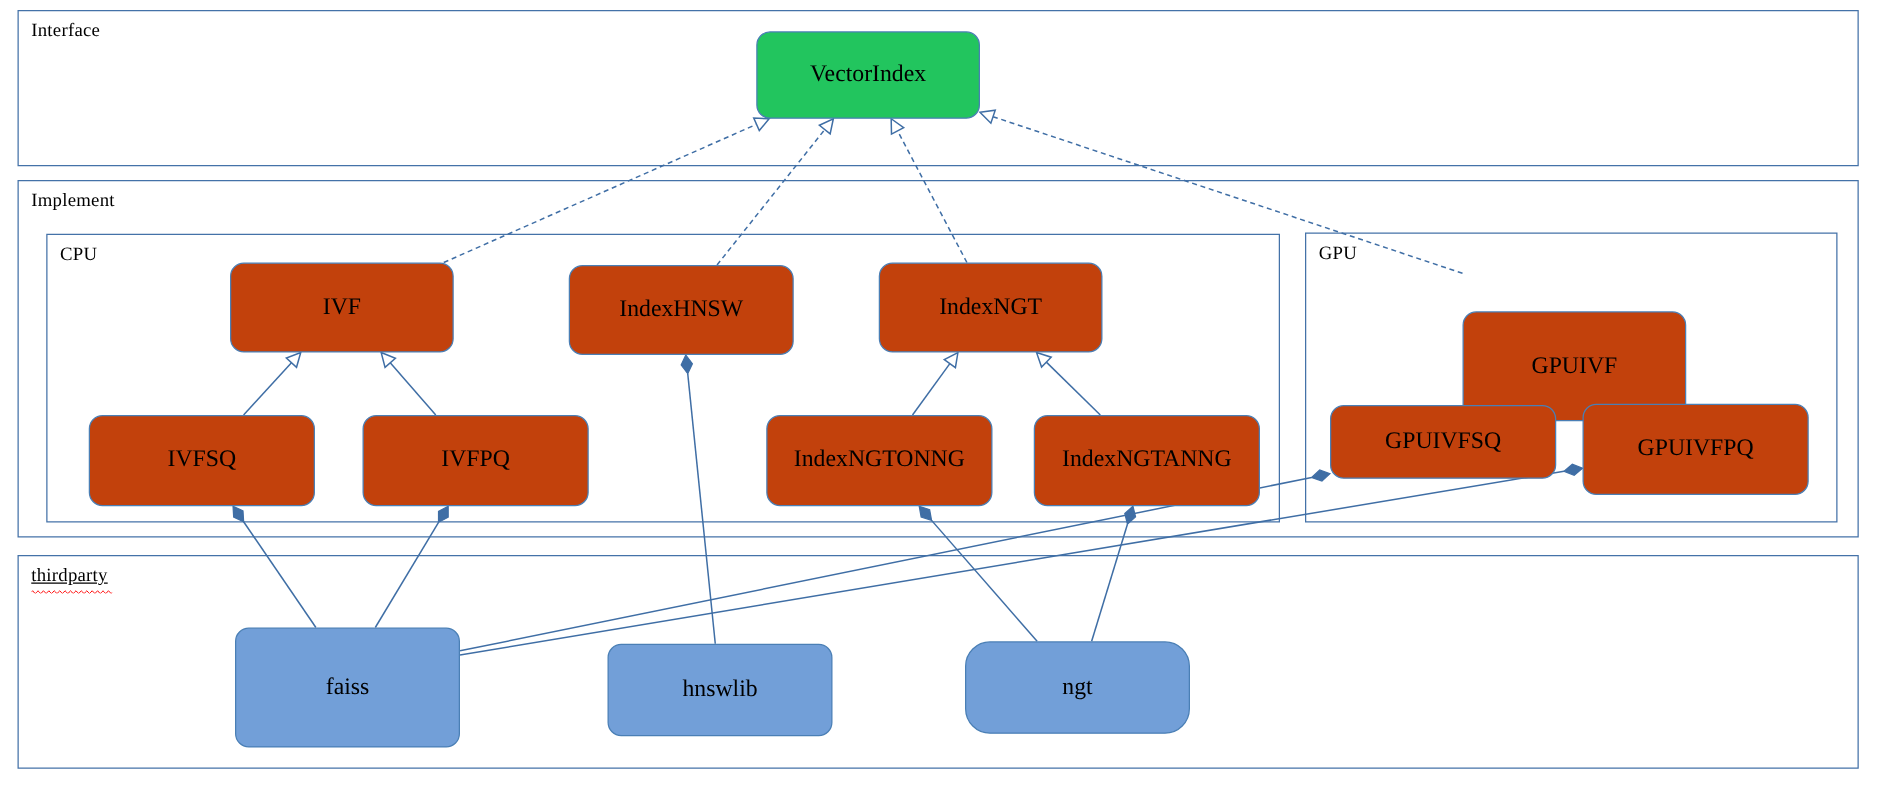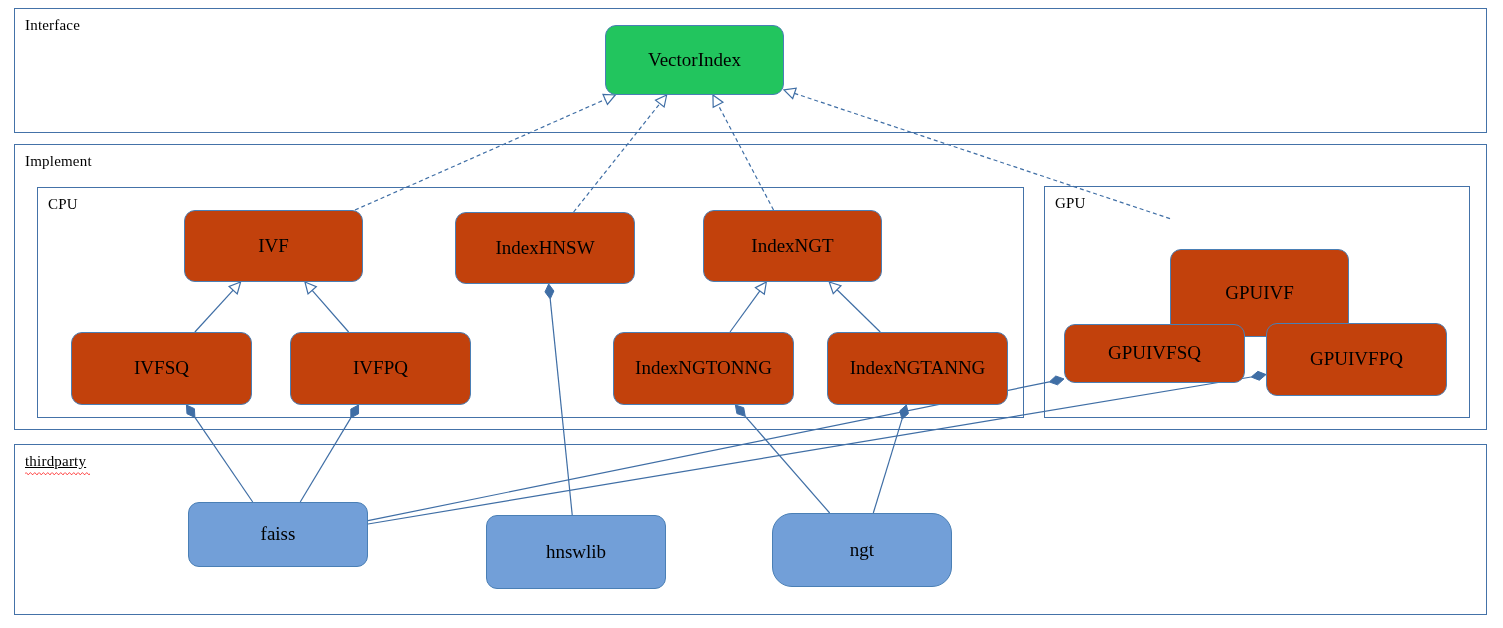--- a/index.html
+++ b/index.html
@@ -196,17 +196,17 @@
   <div class="node impl-node" id="node-indexhnsw" style="left: 455px; top: 212px; width: 180px; height: 72px;">IndexHNSW</div>
   <div class="node impl-node" id="node-indexngt" style="left: 703px; top: 210px; width: 179px; height: 72px;">IndexNGT</div>
   <div class="node impl-node" id="node-ivfsq" style="left: 71px; top: 332px; width: 181px; height: 73px;">IVFSQ</div>
   <div class="node impl-node" id="node-ivfpq" style="left: 290px; top: 332px; width: 181px; height: 73px;">IVFPQ</div>
   <div class="node impl-node" id="node-indexngtonng" style="left: 613px; top: 332px; width: 181px; height: 73px;">IndexNGTONNG</div>
   <div class="node impl-node" id="node-indexngtanng" style="left: 827px; top: 332px; width: 181px; height: 73px;">IndexNGTANNG</div>
   <div class="node impl-node" id="node-gpuivf" style="left: 1170px; top: 213px; width: 179px; height: 88px; margin-top: 36px;">GPUIVF</div>
   <div class="node impl-node" id="node-gpuivfsq" style="left: 1064px; top: 324px; width: 181px; height: 59px;">GPUIVFSQ</div>
   <div class="node impl-node" id="node-gpuivfpq" style="left: 1266px; top: 323px; width: 181px; height: 73px;">GPUIVFPQ</div>
 
-  <div class="node thirdparty-node" id="node-faiss" style="left: 188px; top: 502px; width: 180px; height: 65px;">faiss</div>
+  <div class="node thirdparty-node" id="node-faiss" style="left: 188px; top: 502px; width: 180px; height: 96px;">faiss</div>
   <div class="node thirdparty-node" id="node-hnswlib" style="left: 486px; top: 515px; width: 180px; height: 74px;">hnswlib</div>
   <div class="node thirdparty-node" id="node-ngt" style="left: 772px; top: 513px; width: 180px; height: 74px; border-radius: 20px;">ngt</div>
 
 </div>
 
 </body></html>

